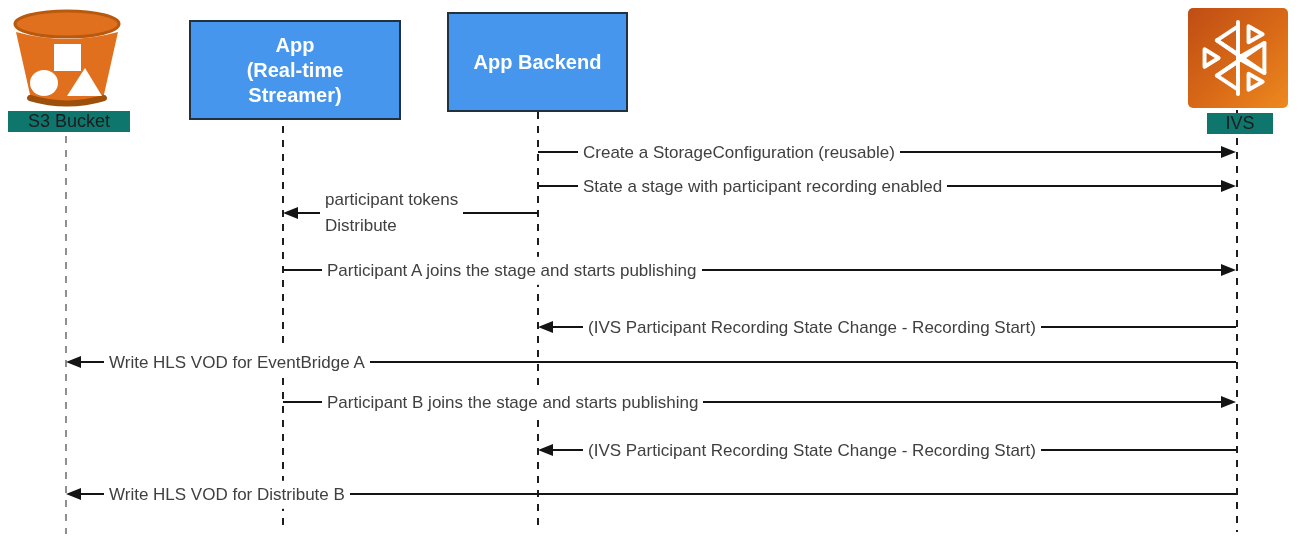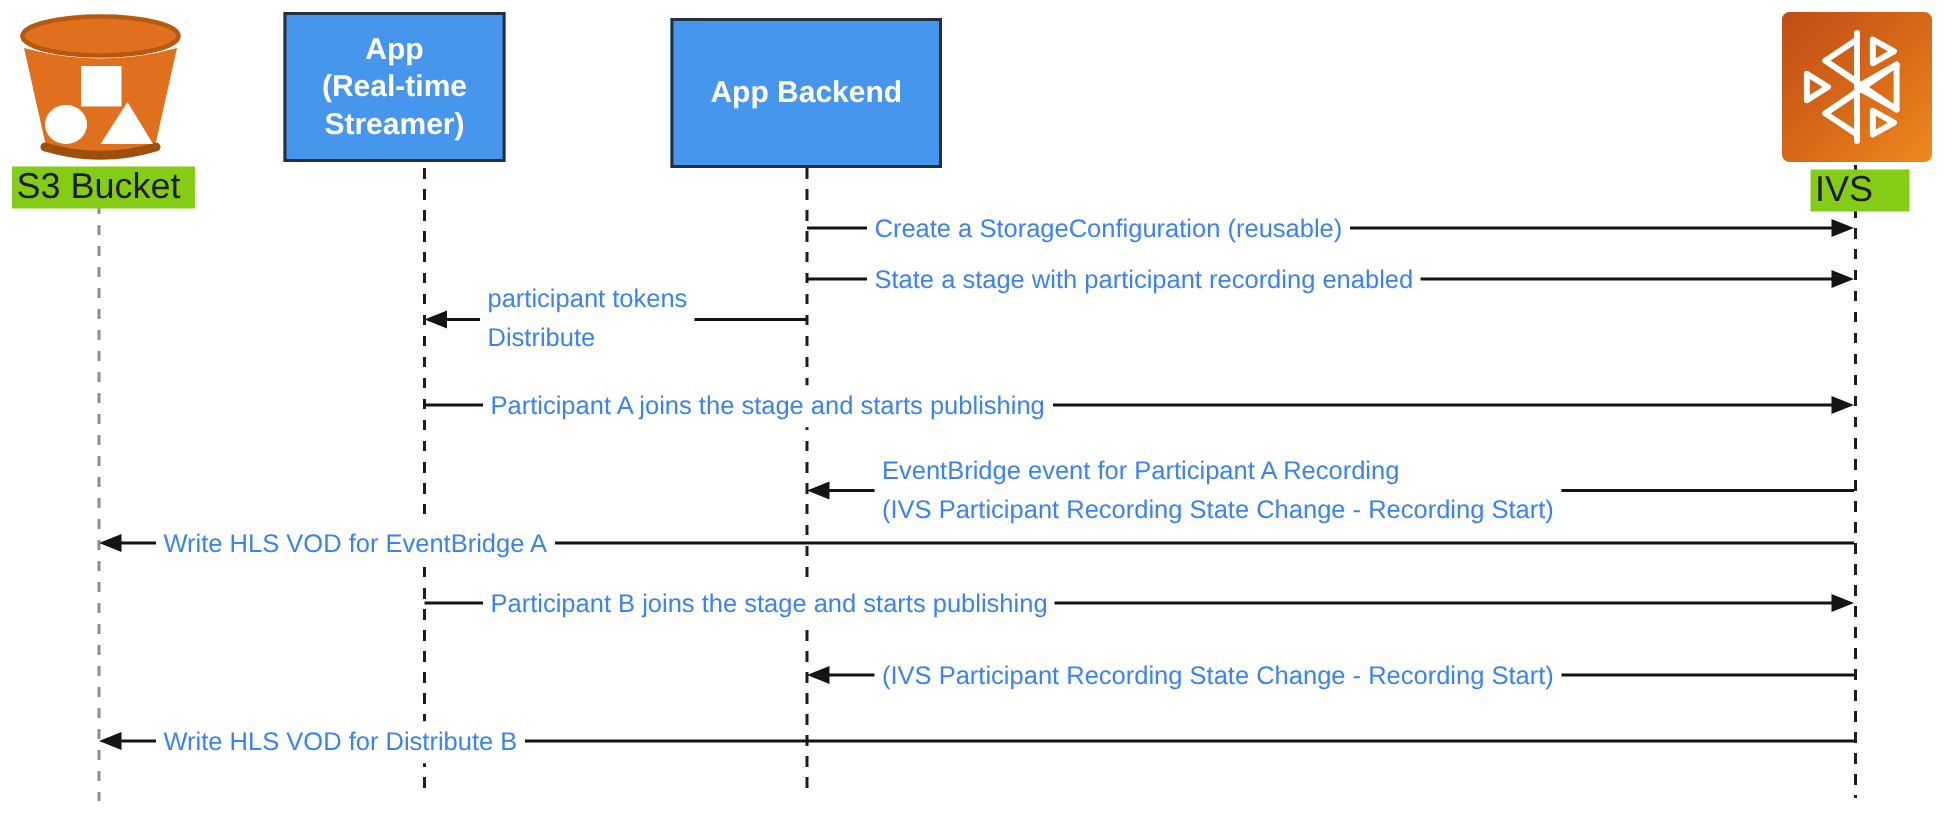--- a/index.html
+++ b/index.html
@@ -13,31 +13,31 @@
     background:#4696EE;border:2px solid #23303E;box-sizing:border-box;
     color:#fff;font-weight:bold;font-size:20px;line-height:1.25;text-align:center;
     white-space:pre-line;
   }
   
   .lifeline{position:absolute;width:2px;}
   .lifeline.dark{background:repeating-linear-gradient(to bottom,#1d1d1d 0 7px,transparent 7px 14px);}
   .lifeline.gray{background:repeating-linear-gradient(to bottom,#8f8f8f 0 7px,transparent 7px 14px);}
   
   .actor-label{
-    position:absolute;font-size:24px;color:#1c1c1c;
-    background:#84cc16;padding:0 3px;white-space:nowrap;z-index:3;
+    position:absolute;font-size:18px;color:#1c1c1c;text-align:center;
+    background:#0f766e;padding:0 3px;white-space:nowrap;z-index:3;
   }
   
   .mline{position:absolute;height:0;border-top:2px solid #141414;z-index:1;}
   .arr{position:absolute;width:0;height:0;border-top:6px solid transparent;border-bottom:6px solid transparent;z-index:1;}
   .arr-r{border-left:15px solid #141414;}
   .arr-l{border-right:15px solid #141414;}
   .mlabel{
     position:absolute;transform:translateY(-50%);background:#fff;
-    padding:1px 5px;font-size:17px;line-height:1.55;color:#3b82f6;
+    padding:1px 5px;font-size:17px;line-height:1.55;color:#404040;
     white-space:nowrap;z-index:2;
   }
   .mlabel span{display:block;}
   .mlabel .em{}
   
   .icon-wrap{position:absolute;z-index:2;}
   #ivs-icon-bg{
     width:100px;height:100px;border-radius:5px;
     background:linear-gradient(135deg,#BF4D14 0%,#D96A17 55%,#ED8A1E 100%);
     display:flex;align-items:center;justify-content:center;
@@ -55,21 +55,21 @@
       <ellipse cx="61" cy="18" rx="52" ry="13" fill="#E0701E" stroke="#B75A10" stroke-width="3"></ellipse>
       <rect x="48" y="38" width="27" height="27" fill="#fff"></rect>
       <ellipse cx="38" cy="77" rx="14" ry="13" fill="#fff"></ellipse>
       <polygon points="79,62 96,90 61,90" fill="#fff"></polygon>
     </svg>
   </div>
   <div class="actor-label" style="left:8px;top:111px;width:116px">S3 Bucket</div>
   <div class="lifeline gray" style="left:65px;top:136px;height:398px"></div>
 
   <div class="lifeline dark" style="left:282px;top:112px;height:420px"></div>
-  <div class="actor-box" style="left:189px;top:8px;width:148px;height:100px">App
+  <div class="actor-box" style="left:189px;top:20px;width:212px;height:100px">App
 (Real-time
 Streamer)</div>
 
   <div class="lifeline dark" style="left:537px;top:112px;height:420px"></div>
   <div class="actor-box" style="left:447px;top:12px;width:181px;height:100px">App Backend</div>
 
   <div class="lifeline dark" style="left:1236px;top:110px;height:422px"></div>
   <div class="icon-wrap" style="left:1188px;top:8px">
     <div id="ivs-icon-bg">
       <svg width="88" height="88" viewBox="0 0 100 100" fill="none" stroke="#fff" stroke-width="4.5" stroke-linejoin="round" stroke-linecap="round">
@@ -111,21 +111,20 @@
   <div>
     <div class="mline" style="left:283px;top:269px;width:939px"></div>
     <div class="arr arr-r" style="left:1221px;top:264px"></div>
     <div class="mlabel" style="left:322px;top:271px">Participant A joins the stage and starts publishing</div>
   </div>
 
   <div>
     <div class="mline" style="left:552px;top:326px;width:684px"></div>
     <div class="arr arr-l" style="left:538px;top:321px"></div>
     <div class="mlabel" style="left:583px;top:328px">
-      <span>EventBridge event for Participant A Recording</span>
       <span class="em">(IVS Participant Recording State Change - Recording Start)</span>
     </div>
   </div>
 
   <div>
     <div class="mline" style="left:80px;top:361px;width:1156px"></div>
     <div class="arr arr-l" style="left:66px;top:356px"></div>
     <div class="mlabel" style="left:104px;top:363px">Write HLS VOD for EventBridge A</div>
   </div>
 

